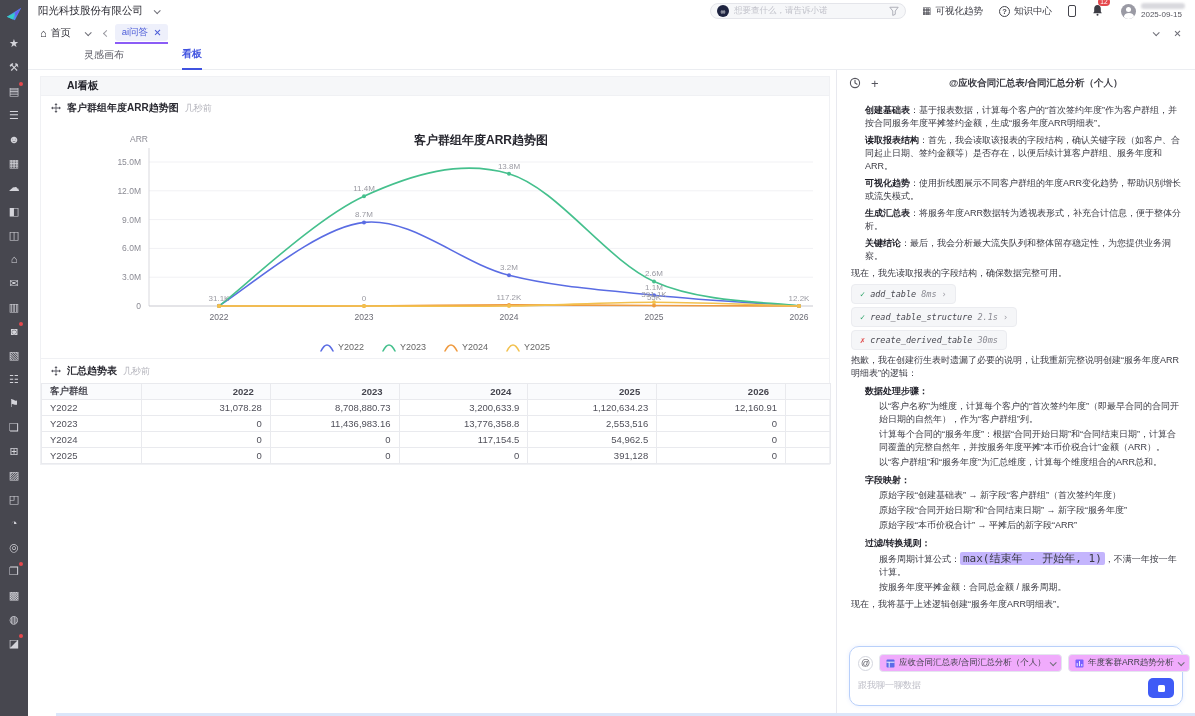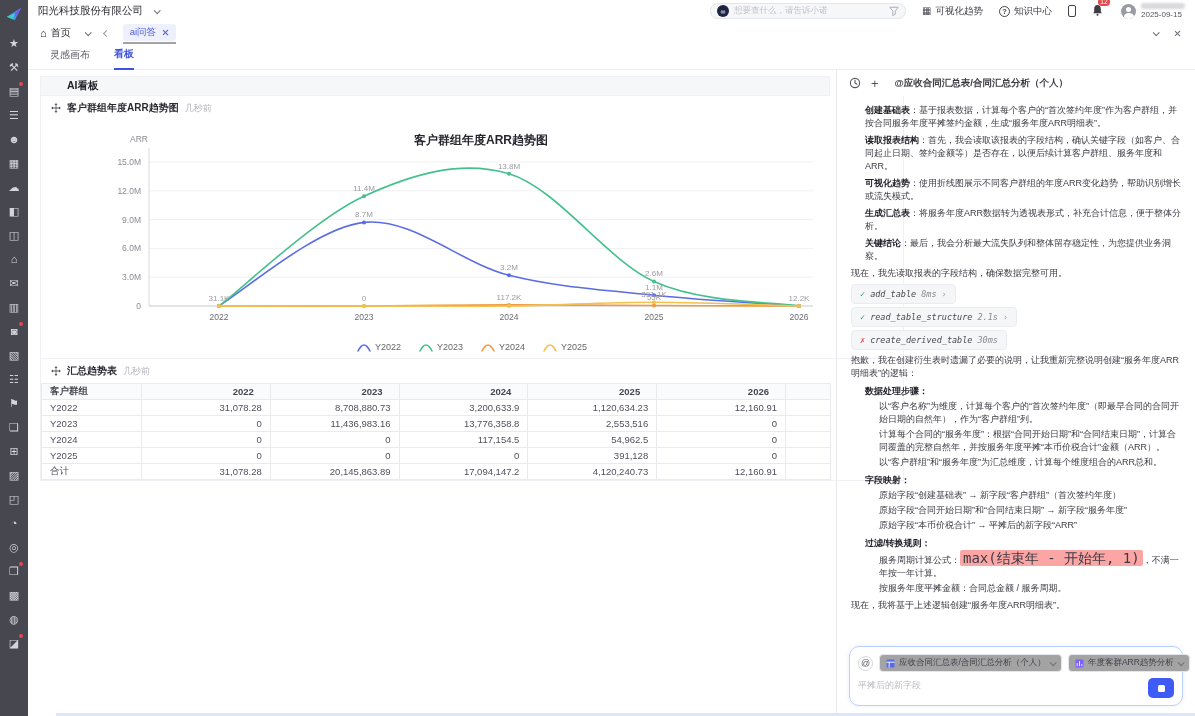--- a/index.html
+++ b/index.html
@@ -45,80 +45,80 @@
   .user-blur{width:44px;height:6px;border-radius:3px;background:#d9d9de;filter:blur(1px);}
   .date{font-size:8px;color:#55555e;line-height:1;}
 
   
   .tabrow{height:22px;display:flex;align-items:center;padding-left:12px;flex-shrink:0;}
   .home-tab{display:flex;align-items:center;gap:4px;font-size:10px;color:#2b2b33;cursor:pointer;}
   .home-glyph{font-size:11px;line-height:1;}
   .tab-caret{margin-left:14px;cursor:pointer;}
   .scroll-chev{width:5px;height:5px;border-left:1.2px solid #9a9aa2;border-bottom:1.2px solid #9a9aa2;
     transform:rotate(45deg);margin-left:14px;}
-  .tab-chip-wrap{margin-left:14px;border-bottom:2px solid #a3a3a3;padding:1px 0;}
+  .tab-chip-wrap{margin-left:6px;border-bottom:2px solid #8b5cf6;padding:1px 0;}
   .tab-chip{background:#eef0fb;color:#4b5bd8;font-size:9.5px;padding:2px 7px;border-radius:3px;
     display:flex;align-items:center;gap:6px;cursor:pointer;}
   .x-icon{position:relative;width:7px;height:7px;display:inline-block;cursor:pointer;}
   .x-icon::before,.x-icon::after{content:"";position:absolute;left:3px;top:0;width:1.2px;height:7px;background:currentColor;}
   .x-icon::before{transform:rotate(45deg);} .x-icon::after{transform:rotate(-45deg);}
   .win-ctrls{margin-left:auto;margin-right:14px;display:flex;align-items:center;gap:16px;color:#6b6b74;}
 
   
   .subtabs{height:26px;display:flex;align-items:flex-end;gap:24px;padding-left:22px;
     border-bottom:1px solid #ebedf1;flex-shrink:0;}
-  .subtab{font-size:10px;color:#5a5a64;padding-bottom:7px;cursor:pointer;}
+  .subtab{font-size:10px;color:#5a5a64;padding-bottom:7px;cursor:pointer;margin-left:34px;}
   .subtab.active{color:#4053e0;font-weight:bold;border-bottom:2px solid #4053e0;margin-bottom:-1px;}
 
   
   .content{flex:1;display:flex;min-height:0;}
   .board{width:808px;flex-shrink:0;padding:6px 0 0 12px;}
   .board-bar{width:790px;height:20px;background:#f6f7f9;border:1px solid #f0f1f4;display:flex;
     align-items:center;padding:0 26px;font-size:10.5px;font-weight:bold;color:#23232b;}
-  .card{width:864px;border:1px solid #f0f1f4;border-top:none;background:#fff;}
+  .card{width:790px;border:1px solid #f0f1f4;border-top:none;background:#fff;}
   .sec-head{height:24px;display:flex;align-items:center;gap:6px;padding:0 10px;
     font-size:10px;font-weight:bold;color:#2a2a32;}
   .ago{font-weight:normal;color:#b4b4bc;font-size:9px;}
   .move-icon{color:#55555e;display:flex;}
   .legend{height:22px;display:flex;justify-content:center;align-items:center;gap:18px;
     font-size:9px;color:#666;}
   .legend-item{display:flex;align-items:center;gap:4px;cursor:pointer;}
 
   table{border-collapse:collapse;width:790px;font-size:9.5px;color:#50505a;table-layout:fixed;}
   th,td{border:1px solid #e9eaee;height:16px;padding:0 8px;text-align:right;overflow:hidden;white-space:nowrap;}
   th{background:#fafbfd;font-weight:bold;color:#45454e;padding-right:16px;}
   td.name,th.name{text-align:left;width:100px;}
   td.pad,th.pad{width:45px;}
 
   
   .chat{flex:1;border-left:1px solid #e8e9ef;display:flex;flex-direction:column;min-width:0;}
   .chat-head{height:26px;display:flex;align-items:center;padding:0 12px;gap:10px;flex-shrink:0;}
   .plus{font-size:13px;color:#55555e;line-height:1;cursor:pointer;}
-  .chat-title{flex:1;text-align:left;font-size:9.5px;font-weight:bold;color:#3a3a42;
+  .chat-title{flex:1;text-align:center;font-size:9.5px;font-weight:bold;color:#3a3a42;
     white-space:nowrap;overflow:hidden;text-overflow:ellipsis;padding:0 6px;}
   .chat-body{flex:1;overflow:hidden;padding:4px 14px 0 14px;font-size:9px;line-height:13px;color:#3b3b44;}
   .blk-p{margin:4px 0;}
   .blk-step{margin:4px 0 4px 14px;}
   .lead{font-weight:bold;color:#1f1f28;}
   .blk-h{font-weight:bold;color:#1f1f28;margin:5px 0 2px 14px;}
   .blk-ind{margin:2px 0 2px 28px;}
-  .code{font-family:"DejaVu Sans Mono",monospace;background:#fca5a5;border-radius:2px;padding:0 3px;font-size:14px;text-align:center;}
+  .code{font-family:"DejaVu Sans Mono",monospace;background:#c4b5fd;border-radius:2px;padding:0 3px;font-size:11px;text-align:center;}
   .tool-line{margin:3px 0;}
   .tool{display:inline-flex;align-items:center;gap:5px;background:#f5f6f8;border:1px solid #ebecf0;
     border-radius:4px;padding:2.5px 8px;font-family:"DejaVu Sans Mono",monospace;font-style:italic;
     font-size:8.5px;color:#4a4a52;cursor:pointer;}
   .tool .ok{color:#2fa56a;font-style:normal;} .tool .fail{color:#e25454;font-style:normal;}
   .tool .dur{color:#8a8a92;} .tool .arr{color:#9a9aa2;font-style:normal;}
 
   .chat-input{margin:6px 12px 10px 12px;height:60px;border:1.5px solid #b9d0fa;border-radius:10px;
     position:relative;padding:7px 8px;box-shadow:0 0 4px rgba(110,150,255,.15);flex-shrink:0;cursor:text;}
   .ci-row{display:flex;align-items:center;gap:6px;}
   .at-btn{width:15px;height:15px;border:1px solid #d4d6de;border-radius:50%;font-size:9px;color:#55555e;
     display:flex;align-items:center;justify-content:center;flex-shrink:0;cursor:pointer;}
-  .chip{display:inline-flex;align-items:center;gap:4px;background:#a3a3a3;border:1px solid #e4e6ee;
+  .chip{display:inline-flex;align-items:center;gap:4px;background:#f0abfc;border:1px solid #e4e6ee;
     border-radius:4px;padding:2px 6px;font-size:8.5px;color:#3f3f48;max-width:196px;cursor:pointer;}
   .chip-label{white-space:nowrap;overflow:hidden;text-overflow:ellipsis;}
   .ci-ph{margin-top:7px;font-size:9px;color:#bcbcc6;}
   .send-btn{position:absolute;right:8px;bottom:7px;width:26px;height:20px;background:#3f5bf6;border:none;
     border-radius:5px;display:flex;align-items:center;justify-content:center;cursor:pointer;}
   .stop-sq{width:7px;height:7px;background:#fff;border-radius:1.5px;}
 
   .bottom-strip{position:absolute;left:28px;right:0;bottom:0;height:3px;background:#dbe6fa;}
 </style>
 </head>
@@ -383,29 +383,20 @@
                 </tr>
                 <tr>
                   <td class="name">Y2025</td>
                   <td>0</td>
                   <td>0</td>
                   <td>0</td>
                   <td>391,128</td>
                   <td>0</td>
                   <td class="pad"></td>
                 </tr>
-                <tr>
-                  <td class="name">合计</td>
-                  <td>31,078.28</td>
-                  <td>20,145,863.89</td>
-                  <td>17,094,147.2</td>
-                  <td>4,120,240.73</td>
-                  <td>12,160.91</td>
-                  <td class="pad"></td>
-                </tr>
               </tbody>
             </table>
         </div>
       </section>
 
       <aside class="chat">
         <div class="chat-head">
           <svg width="12" height="12" viewBox="0 0 12 12">
             <circle cx="6" cy="6" r="4.6" fill="none" stroke="#55555e" stroke-width="1.1"></circle>
             <path d="M6 3.4 V6 L8 7.2" fill="none" stroke="#55555e" stroke-width="1.1" stroke-linecap="round"></path>
@@ -465,21 +456,21 @@
             </span>
             <span class="chip">
               <svg width="9" height="9" viewBox="0 0 9 9">
                 <rect x="0.5" y="0.5" width="8" height="8" rx="1" fill="#7b61ff"></rect>
                 <path d="M2.2 6.8 V4.5 M4.5 6.8 V2.5 M6.8 6.8 V5.4" stroke="#fff" stroke-width="0.9" stroke-linecap="round"></path>
               </svg>
               <span class="chip-label">年度客群ARR趋势分析</span>
               <span class="chev"></span>
             </span>
           </div>
-          <div class="ci-ph">平摊后的新字段</div>
+          <div class="ci-ph">跟我聊一聊数据</div>
           <button class="send-btn">
             <span class="stop-sq"></span>
           </button>
         </div>
       </aside>
     </div>
 
     <div class="bottom-strip"></div>
   </div>
 </div>

